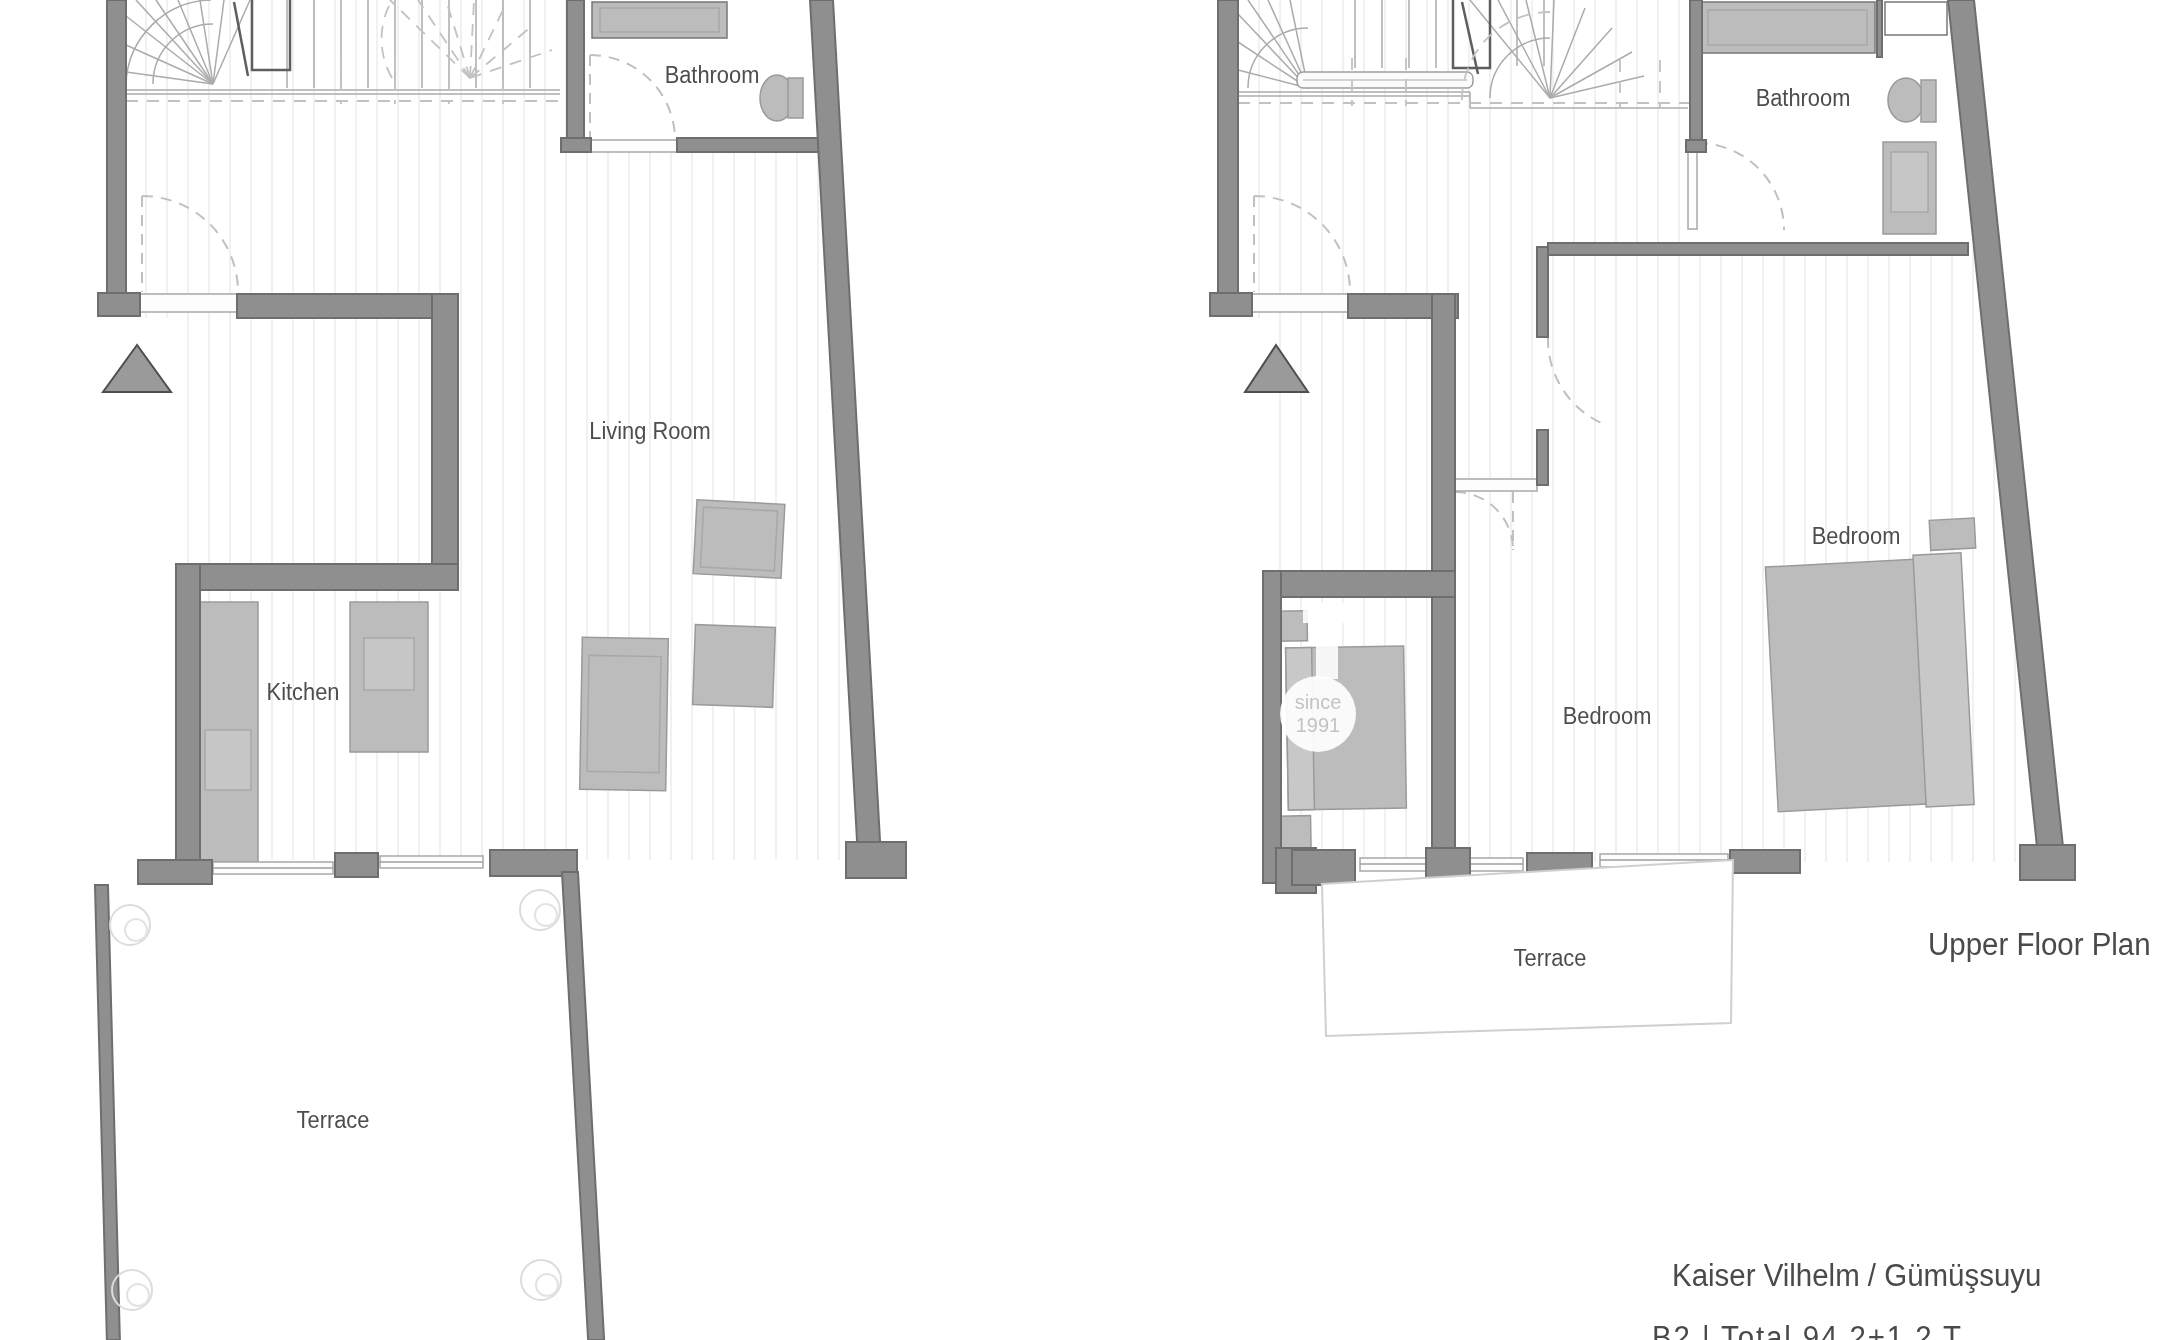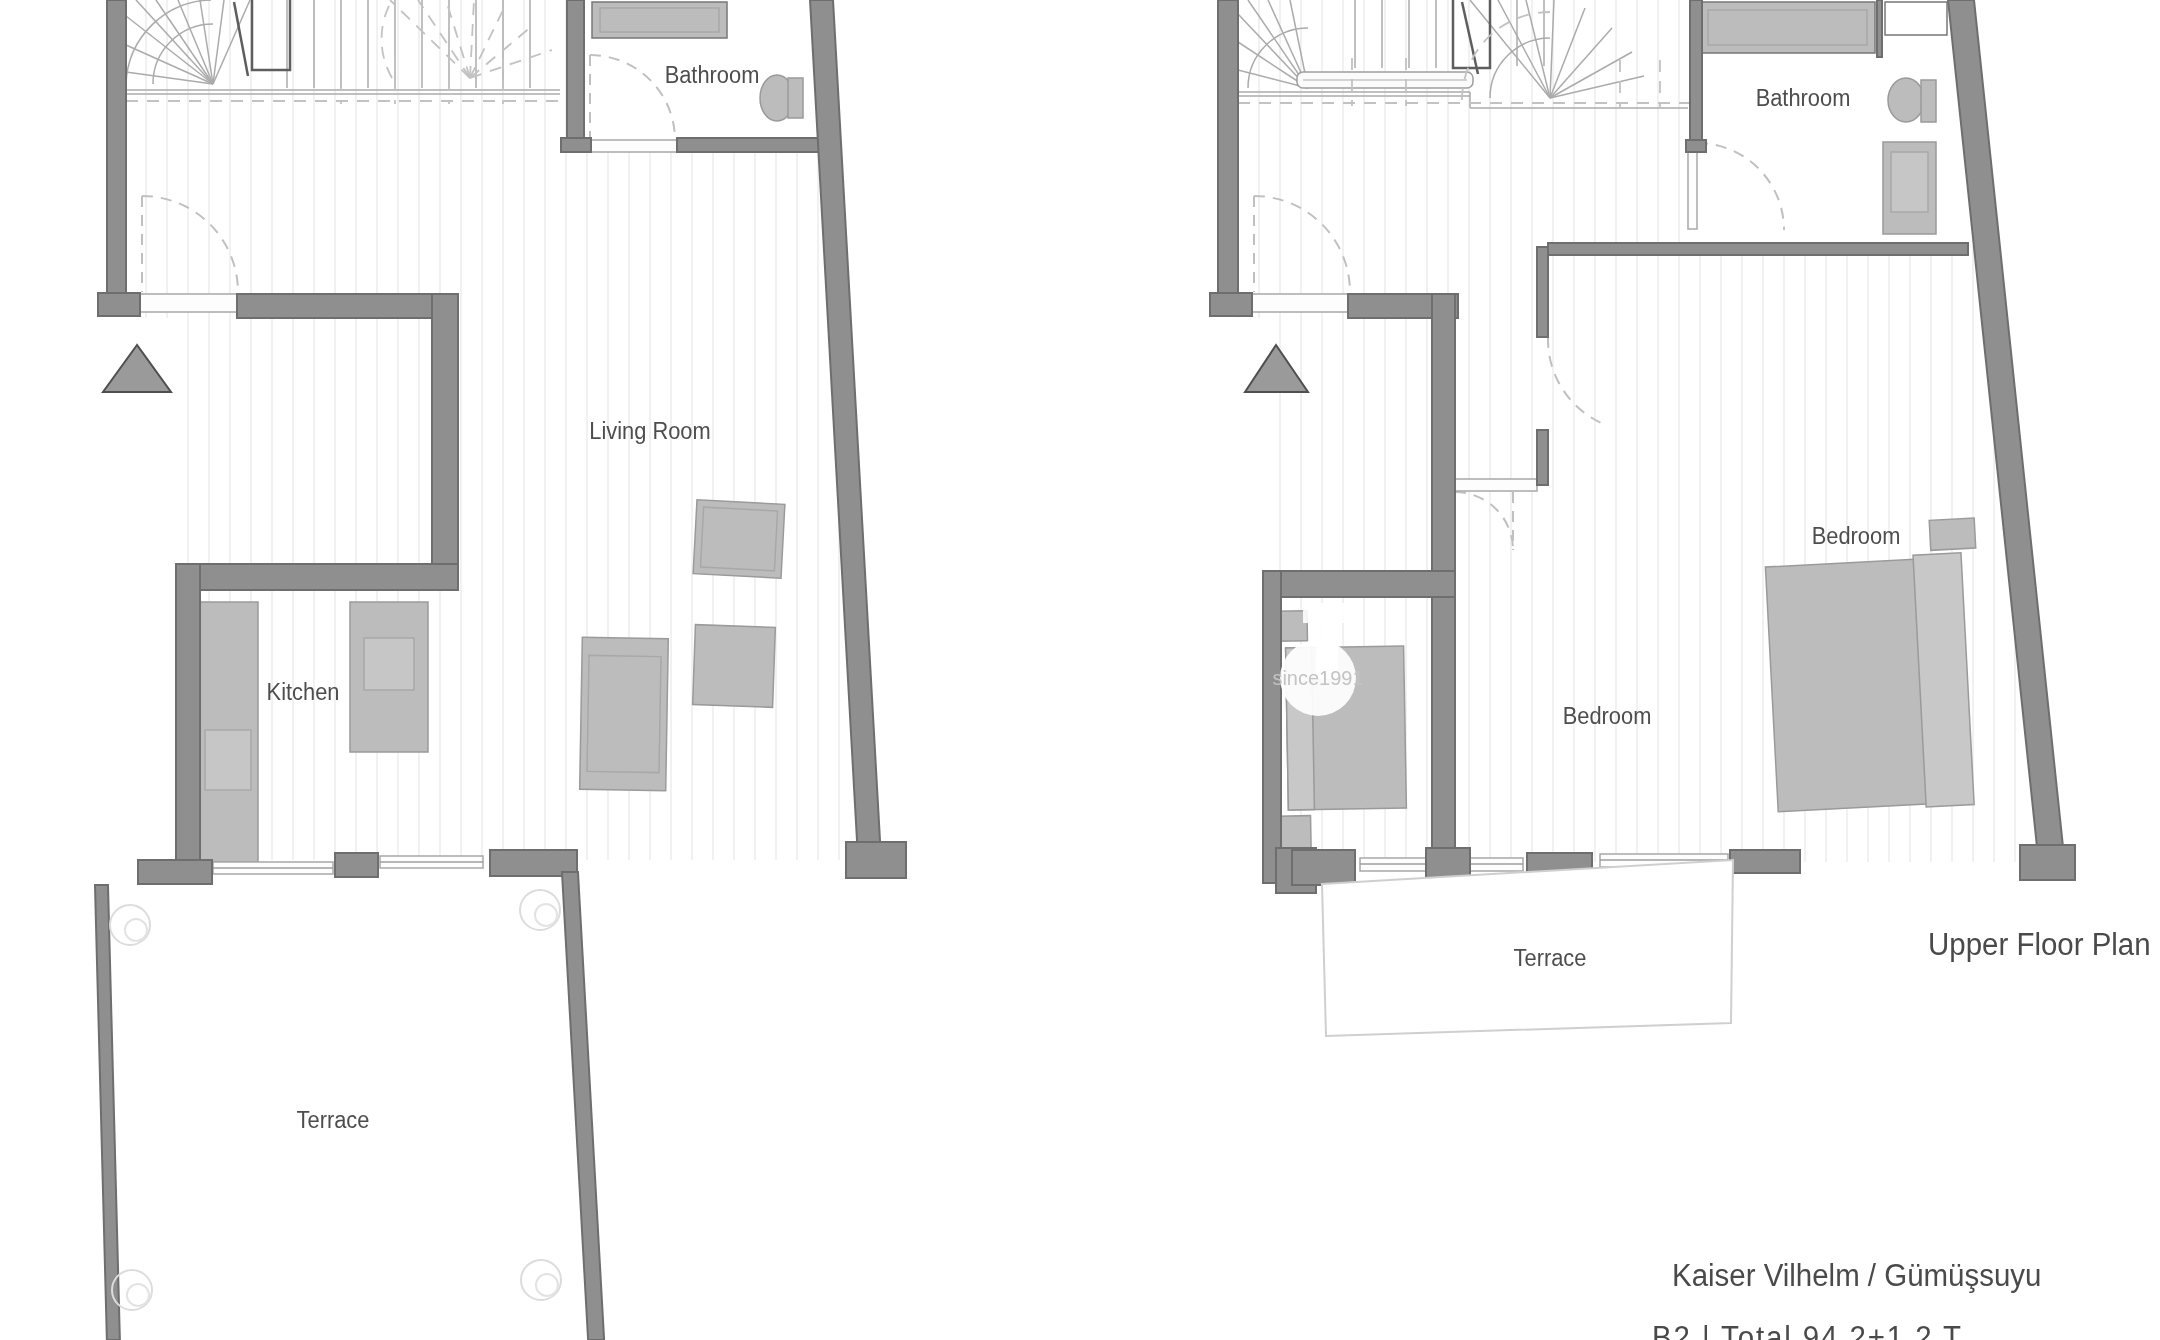--- a/index.html
+++ b/index.html
@@ -8,23 +8,23 @@
   .floor{position:absolute;left:0;top:0;width:2160px;height:1340px;
          background:repeating-linear-gradient(90deg,#ffffff 0px,#ffffff 19px,#f1f1f1 19px,#f1f1f1 21px);}
   #floor-left{clip-path:polygon(126px 0px,812px 0px,860px 860px,126px 860px);}
   #floor-right{clip-path:polygon(1238px 0px,1948px 0px,2040px 862px,1238px 862px);}
   svg.draw{position:absolute;left:0;top:0;}
   .lbl{position:absolute;transform:translate(-50%,-50%) scaleX(.95);
        font-size:23px;color:#4d4d4d;white-space:nowrap;}
   .big{position:absolute;font-size:31px;color:#4a4a4a;white-space:nowrap;
        transform:scaleX(.95);transform-origin:left top;}
   .wm-t{position:absolute;background:rgba(255,255,255,.88);}
-  .wm-badge{position:absolute;left:1280px;top:640px;width:76px;height:76px;border-radius:50%;
+  .wm-badge{position:absolute;left:1280px;top:676px;width:76px;height:76px;border-radius:50%;
             background:rgba(255,255,255,.92);color:#c3c3c3;font-size:20px;line-height:1.15;
-            display:flex;flex-direction:row;align-items:center;justify-content:center;}
+            display:flex;flex-direction:column;align-items:center;justify-content:center;}
 </style>
 </head>
 <body>
 
 <div id="stage">
 
   <div id="floor-left" class="floor"></div>
   <div id="floor-right" class="floor"></div>
 
   <svg class="draw" width="2160" height="1340" viewBox="0 0 2160 1340">

